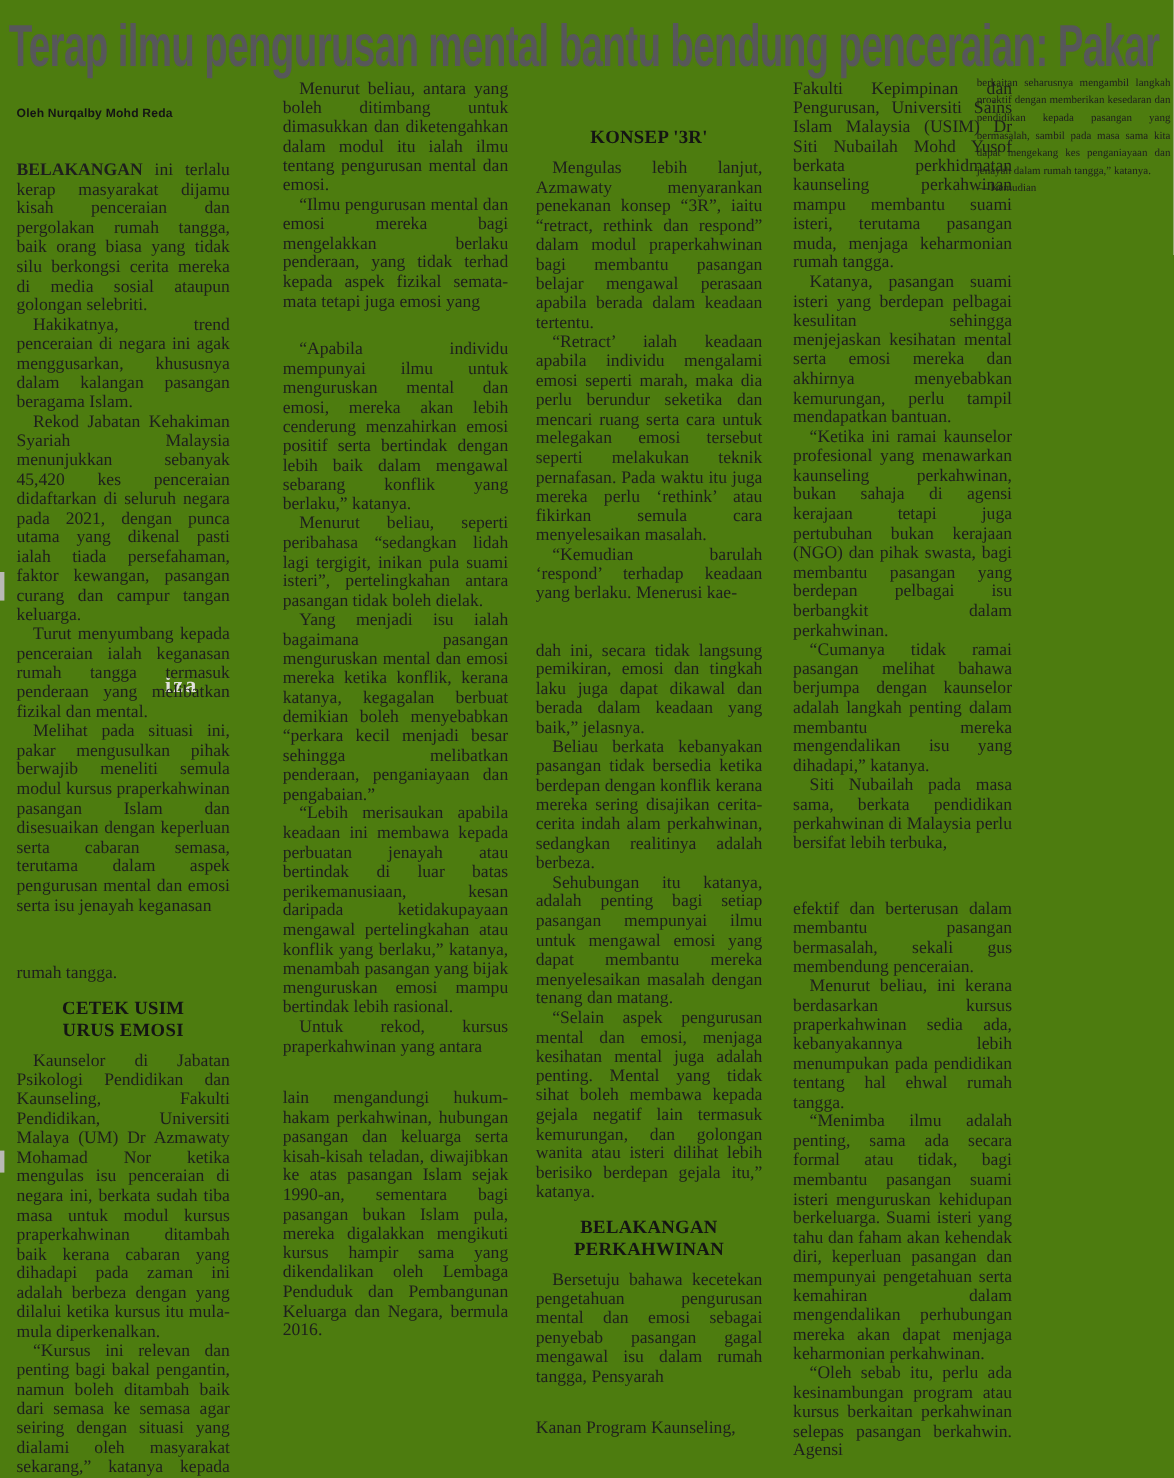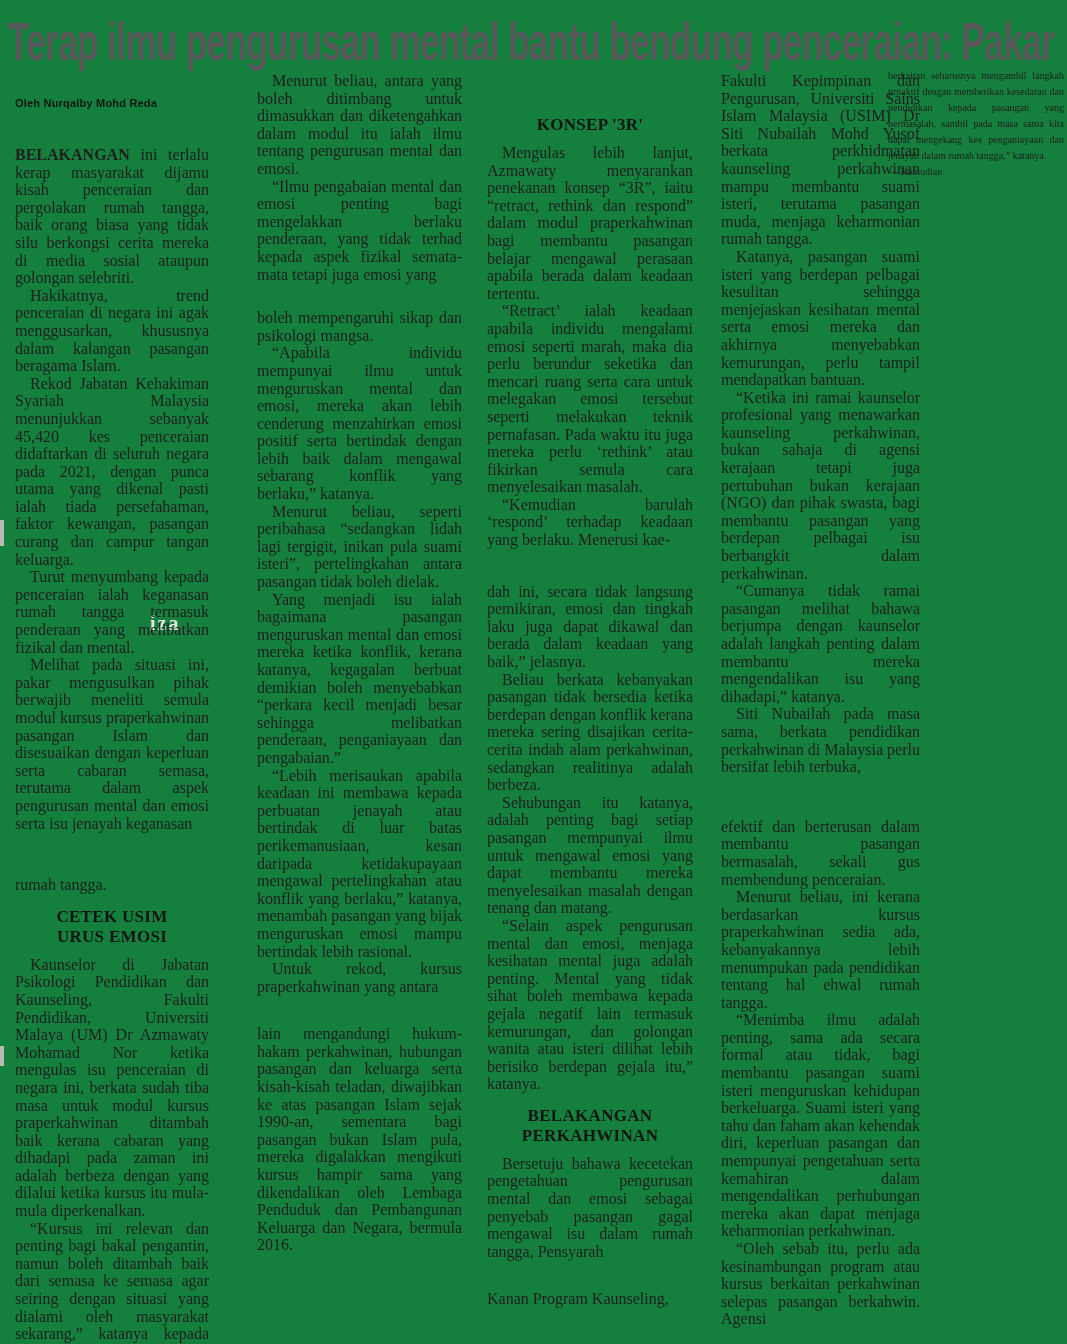--- a/index.html
+++ b/index.html
@@ -1,19 +1,19 @@
 <!DOCTYPE html>
 <html><head>
 <meta charset="utf-8">
 <style>
   html,body{margin:0;padding:0;background:#e9e9e6;}
   .page{
     position:relative;
     width:1067px;height:1344px;
-    background:#15803d;
+    background:#4d7c0f;
     overflow:hidden;
     font-family:"Liberation Serif", serif;
   }
   
   .headline-wrap{position:absolute;left:8px;top:10px;width:1056px;height:64px;}
   .headline-text{
     font-family:"Liberation Sans", sans-serif;
     font-weight:700;
     font-size:54px;
     letter-spacing:-1px;
@@ -89,23 +89,22 @@
       <p class="para">rumah tangga.</p>
       <h3 class="col-heading">
         <div>CETEK USIM</div>
         <div>URUS EMOSI</div>
       </h3>
       <p class="para indent">Kaunselor di Jabatan Psikologi Pendidikan dan Kaunseling, Fakulti Pendidikan, Universiti Malaya (UM) Dr Azmawaty Mohamad Nor ketika mengulas isu penceraian di negara ini, berkata sudah tiba masa untuk modul kursus praperkahwinan ditambah baik kerana cabaran yang dihadapi pada zaman ini adalah berbeza dengan yang dilalui ketika kursus itu mula-mula diperkenalkan.</p>
       <p class="para indent">“Kursus ini relevan dan penting bagi bakal pengantin, namun boleh ditambah baik dari semasa ke semasa agar seiring dengan situasi yang dialami oleh masyarakat sekarang,” katanya kepada Bernama.</p>
     </div>
   <div id="col-2" class="col">
       <p class="para indent">Menurut beliau, antara yang boleh ditimbang untuk dimasukkan dan diketengahkan dalam modul itu ialah ilmu tentang pengurusan mental dan emosi.</p>
-      <p class="para indent">“Ilmu pengabaian mental dan emosi penting bagi mengelakkan berlaku penderaan, yang tidak terhad kepada aspek fizikal semata-mata tetapi juga emosi yang</p>
+      <p class="para indent">“Ilmu pengurusan mental dan emosi mereka bagi mengelakkan berlaku penderaan, yang tidak terhad kepada aspek fizikal semata-mata tetapi juga emosi yang</p>
       <div class="gap" style="height: 26px;"></div>
-      <p class="para">boleh mempengaruhi sikap dan psikologi mangsa.</p>
       <p class="para indent">“Apabila individu mempunyai ilmu untuk menguruskan mental dan emosi, mereka akan lebih cenderung menzahirkan emosi positif serta bertindak dengan lebih baik dalam mengawal sebarang konflik yang berlaku,” katanya.</p>
       <p class="para indent">Menurut beliau, seperti peribahasa “sedangkan lidah lagi tergigit, inikan pula suami isteri”, pertelingkahan antara pasangan tidak boleh dielak.</p>
       <p class="para indent">Yang menjadi isu ialah bagaimana pasangan menguruskan mental dan emosi mereka ketika konflik, kerana katanya, kegagalan berbuat demikian boleh menyebabkan “perkara kecil menjadi besar sehingga melibatkan penderaan, penganiayaan dan pengabaian.”</p>
       <p class="para indent">“Lebih merisaukan apabila keadaan ini membawa kepada perbuatan jenayah atau bertindak di luar batas perikemanusiaan, kesan daripada ketidakupayaan mengawal pertelingkahan atau konflik yang berlaku,” katanya, menambah pasangan yang bijak menguruskan emosi mampu bertindak lebih rasional.</p>
       <p class="para indent">Untuk rekod, kursus praperkahwinan yang antara</p>
       <div class="gap" style="height: 30px;"></div>
       <p class="para">lain mengandungi hukum-hakam perkahwinan, hubungan pasangan dan keluarga serta kisah-kisah teladan, diwajibkan ke atas pasangan Islam sejak 1990-an, sementara bagi pasangan bukan Islam pula, mereka digalakkan mengikuti kursus hampir sama yang dikendalikan oleh Lembaga Penduduk dan Pembangunan Keluarga dan Negara, bermula 2016.</p>
     </div>
   <div id="col-3" class="col">
       <h3 class="col-heading">

